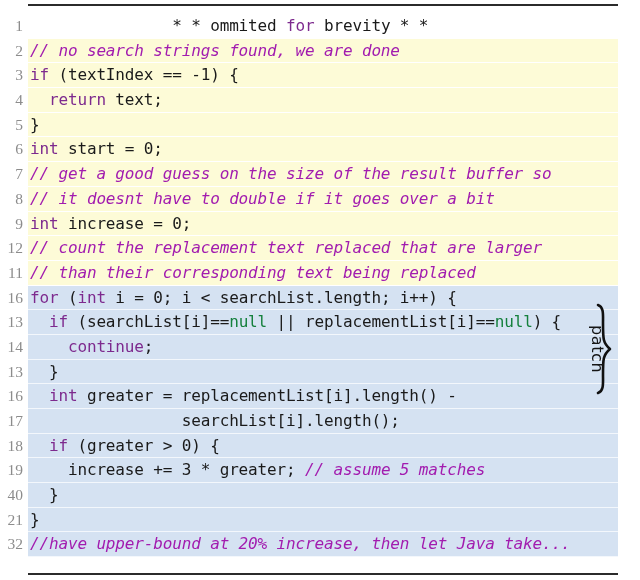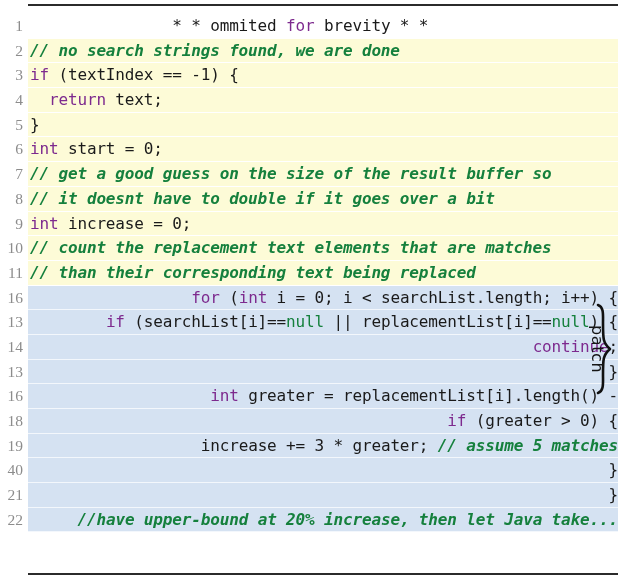--- a/index.html
+++ b/index.html
@@ -71,30 +71,30 @@
     color: #1a1a1a;
     white-space: pre;
     box-sizing: border-box;
     padding-left: 2px;
     overflow: visible;
   }
 
   
   .bg-none  .content { background: #ffffff; }
   .bg-yellow .content { background: #fdfbd7; }
-  .bg-blue   .content { background: #d5e2f2; text-align: right; }
+  .bg-blue   .content { background: #d5e2f2; }
 
   
   .bg-yellow .content { box-shadow: inset 0 -1.1px 0 #ffffff; }
   .bg-blue   .content { box-shadow: inset 0 -1.1px 0 #f3f7fc; }
 
   
   .kw      { color: #7d2a8e; }
   .kw2     { color: #15803d; }
-  .cmt     { color: #15803d; font-style: italic; font-weight: bold; }
+  .cmt     { color: #a21caf; font-style: italic; }
 
   
   .patch-annot {
     position: absolute;
     left: 596px;
     top: 303px;
     width: 44px;
     height: 92px;
     pointer-events: none;
   }
@@ -157,22 +157,22 @@
       </div>
       <div class="line bg-yellow">
         <div class="gutter">8</div>
         <div class="content"><span class="cmt">// it doesnt have to double if it goes over a bit</span></div>
       </div>
       <div class="line bg-yellow">
         <div class="gutter">9</div>
         <div class="content"><span class="kw">int</span> increase = 0;</div>
       </div>
       <div class="line bg-yellow">
-        <div class="gutter">10</div>
-        <div class="content"><span class="cmt">// count the replacement text elements that are matches</span></div>
+        <div class="gutter">12</div>
+        <div class="content"><span class="cmt">// count the replacement text replaced that are larger</span></div>
       </div>
       <div class="line bg-yellow">
         <div class="gutter">11</div>
         <div class="content"><span class="cmt">// than their corresponding text being replaced</span></div>
       </div>
       <div class="line bg-blue">
         <div class="gutter">16</div>
         <div class="content"><span class="kw">for</span> (<span class="kw">int</span> i = 0; i &lt; searchList.length; i++) {</div>
       </div>
       <div class="line bg-blue">
@@ -185,37 +185,41 @@
       </div>
       <div class="line bg-blue">
         <div class="gutter">13</div>
         <div class="content">  }</div>
       </div>
       <div class="line bg-blue">
         <div class="gutter">16</div>
         <div class="content">  <span class="kw">int</span> greater = replacementList[i].length() -</div>
       </div>
       <div class="line bg-blue">
+        <div class="gutter">17</div>
+        <div class="content">                searchList[i].length();</div>
+      </div>
+      <div class="line bg-blue">
         <div class="gutter">18</div>
         <div class="content">  <span class="kw">if</span> (greater &gt; 0) {</div>
       </div>
       <div class="line bg-blue">
         <div class="gutter">19</div>
         <div class="content">    increase += 3 * greater; <span class="cmt">// assume 5 matches</span></div>
       </div>
       <div class="line bg-blue">
         <div class="gutter">40</div>
         <div class="content">  }</div>
       </div>
       <div class="line bg-blue">
         <div class="gutter">21</div>
         <div class="content">}</div>
       </div>
       <div class="line bg-blue">
-        <div class="gutter">22</div>
+        <div class="gutter">32</div>
         <div class="content"><span class="cmt">//have upper-bound at 20% increase, then let Java take...</span></div>
       </div>
     </div>
 
   <div class="patch-annot">
     <svg class="patch-brace" viewBox="0 0 16 92" preserveAspectRatio="none" aria-hidden="true">
       <path d="M2,2 C8,4 7,12 7,20 C7,36 7,40 14,46 C7,52 7,56 7,72 C7,80 8,88 2,90" fill="none" stroke="#111111" stroke-width="2.6" stroke-linecap="round" stroke-linejoin="round"></path>
     </svg>
     <div class="patch-label">patch</div>
   </div>

